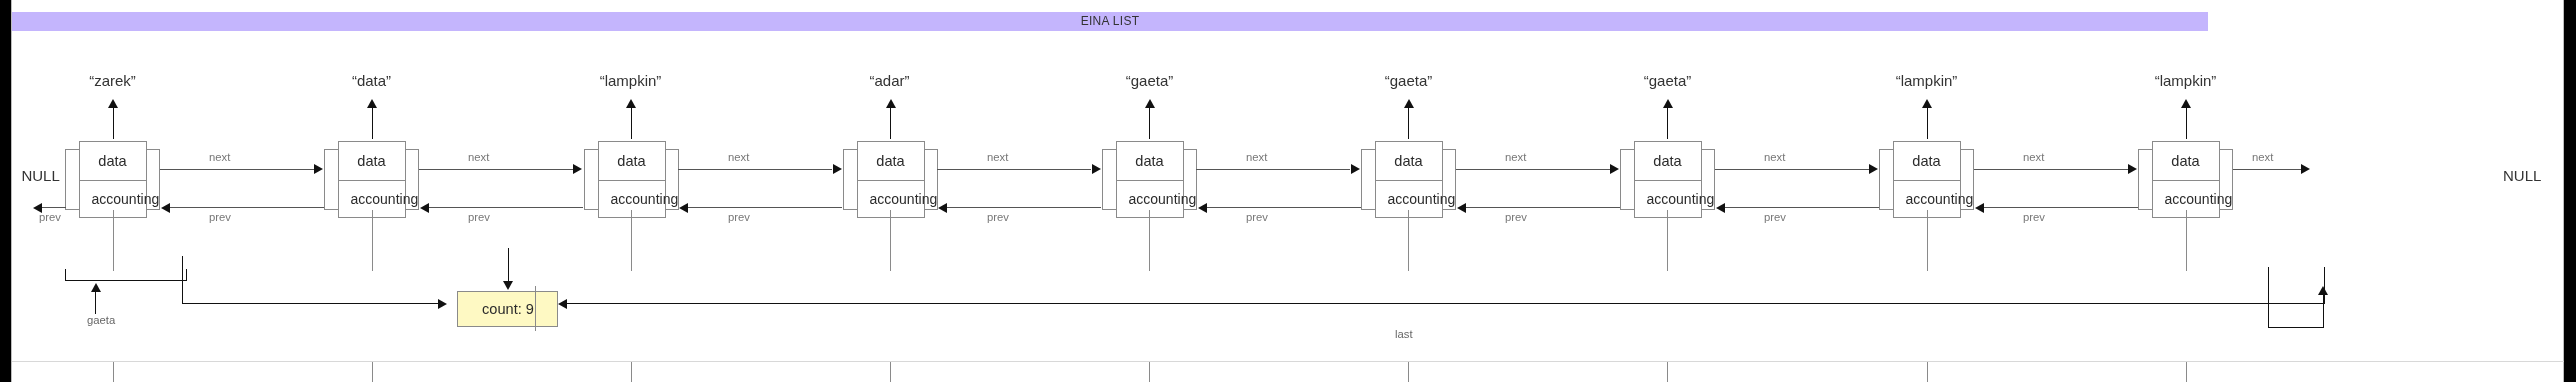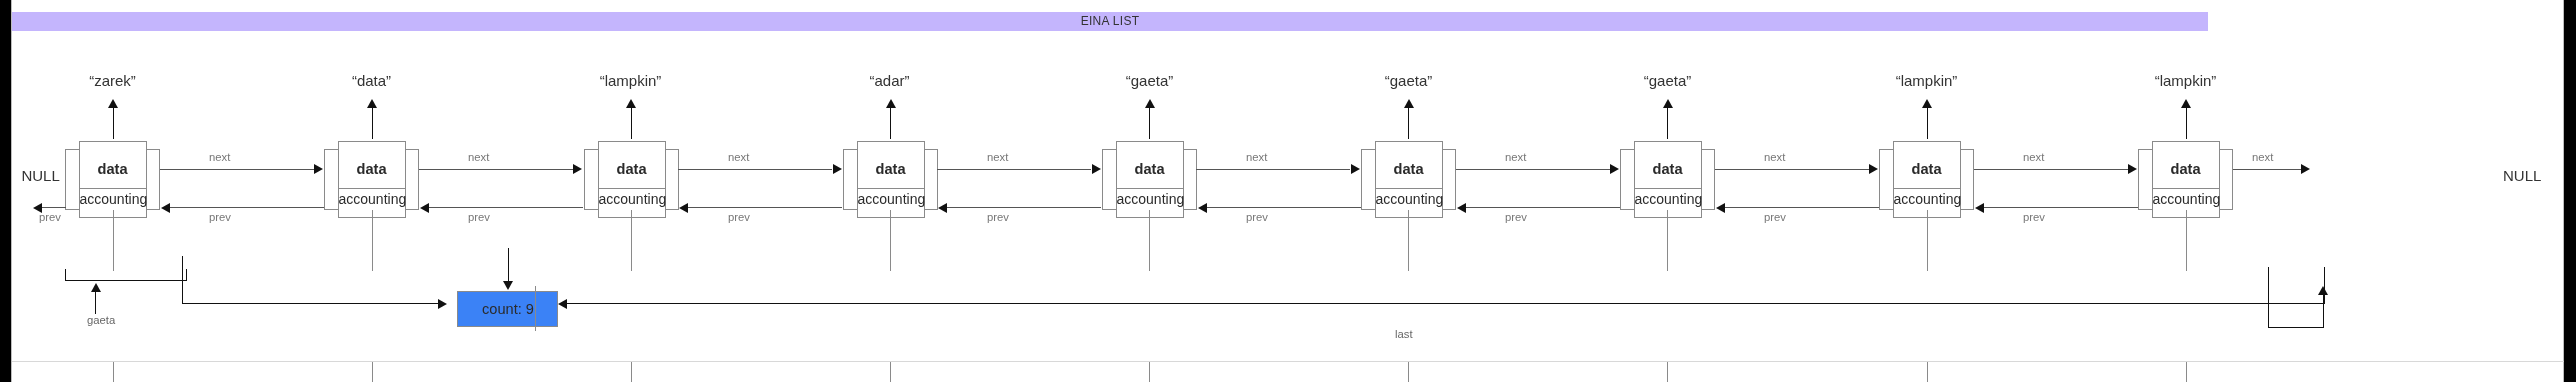--- a/index.html
+++ b/index.html
@@ -31,38 +31,38 @@
   .ar-d{border-left:5px solid transparent;border-right:5px solid transparent;border-top:9px solid #111;}
 
   
   .node{position:absolute;top:149px;width:95px;height:61px;}
   .node .outer{position:absolute;left:0;top:0;width:95px;height:61px;
        border:0.8px solid #8a8a8a;box-sizing:border-box;background:#fff;}
   .node .inner{position:absolute;left:13.5px;top:-8px;width:68px;height:77px;
        border:0.8px solid #8a8a8a;box-sizing:border-box;background:#fff;}
   .node .cell{position:absolute;left:0;width:66px;height:38px;line-height:38px;
        text-align:center;font-size:14.6px;color:#2b2b2b;white-space:nowrap;}
-  .node .cell.data{top:8px;border-bottom:0.8px solid #8a8a8a;font-weight:bold;}
-  .node .cell.acct{top:38px;font-size:14px;}
+  .node .cell.data{top:0;border-bottom:0.8px solid #8a8a8a;}
+  .node .cell.acct{top:38px;font-size:14px;margin-left:12px;}
 
   
   .nodeval{position:absolute;top:72px;width:135px;text-align:center;
        font-size:15px;color:#333;white-space:nowrap;}
   .valstem{position:absolute;width:0;border-left:1.1px solid #111;top:104px;height:35px;}
   .valhead{position:absolute;top:99px;}
 
   
   .linklabel{position:absolute;font-size:11.3px;color:#777;white-space:nowrap;}
 
   
   .nulltext{position:absolute;font-size:15px;color:#333;}
 
   
   #countbox{position:absolute;left:457px;top:291px;width:101px;height:36px;
-      border:0.8px solid #8a8a8a;box-sizing:border-box;background:#3b82f6;text-decoration:underline;}
+      border:0.8px solid #8a8a8a;box-sizing:border-box;background:#fef9c3;text-decoration:underline;}
   #countbox .lbl{position:absolute;left:0;top:0;width:100px;height:35px;line-height:35px;
       text-align:center;font-size:14.6px;color:#2b2b2b;}
   #countslot{position:absolute;left:535px;top:286px;width:0;height:45px;border-left:0.8px solid #8a8a8a;}
 
   
   .caption{position:absolute;font-size:11.3px;color:#666;white-space:nowrap;}
 
   
   #bottomband{position:absolute;left:12px;top:361px;width:2552px;height:22px;
       border-top:1.7px solid #d8d8d8;box-sizing:border-box;}

